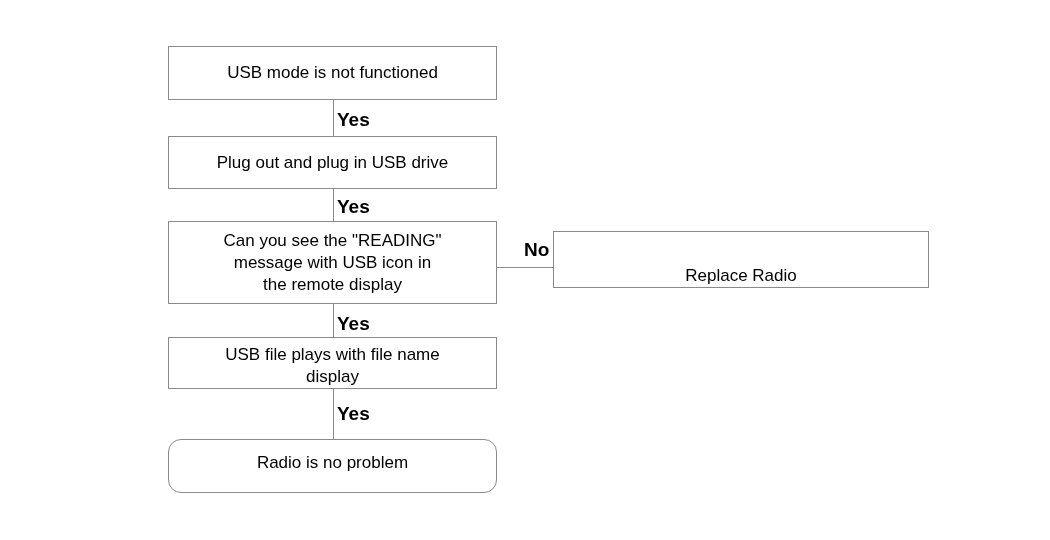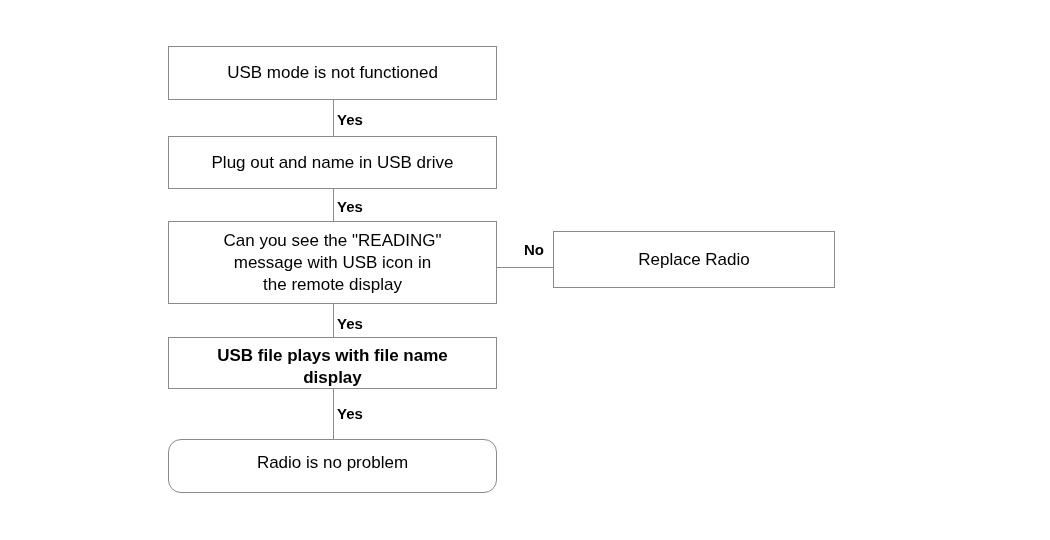--- a/index.html
+++ b/index.html
@@ -29,22 +29,21 @@
   }
   .node .node-text {
     display: block;
     width: 100%;
     white-space: pre-line;
   }
   .node.v-center {
     align-items: center;
   }
   .node.v-top {
-    align-items: center;
-    font-weight: bold;
+    align-items: flex-end;
   }
   .node.v-top .node-text {
     padding-top: 8px;
   }
   .node.v-upper {
     align-items: center;
   }
   .node.v-upper .node-text {
     position: relative;
     top: -3px;
@@ -54,56 +53,56 @@
     width: 1px;
     background: #8a8a8a;
   }
   .connector-h {
     position: absolute;
     height: 1px;
     background: #8a8a8a;
   }
   .edge-label {
     position: absolute;
-    font-size: 15px;
+    font-size: 19px;
     font-weight: bold;
     color: #000000;
     line-height: 17px;
     white-space: nowrap;
   }
 </style>
 </head>
 <body>
 
 <div id="canvas">
 
   <div class="node v-center" style="left:168px; top:46px; width:329px; height:54px;">
     <span class="node-text">USB mode is not functioned</span>
   </div>
 
   <div class="connector-v" style="left:333px; top:100px; height:36px;"></div>
   <div class="edge-label" style="left:337px; top:111px;">Yes</div>
 
   <div class="node v-center" style="left:168px; top:136px; width:329px; height:53px;">
-    <span class="node-text">Plug out and name in USB drive</span>
+    <span class="node-text">Plug out and plug in USB drive</span>
   </div>
 
   <div class="connector-v" style="left:333px; top:189px; height:32px;"></div>
   <div class="edge-label" style="left:337px; top:198px;">Yes</div>
 
   <div class="node v-center" style="left:168px; top:221px; width:329px; height:83px;">
     <span class="node-text">Can you see the "READING"
 message with USB icon in
 the remote display</span>
   </div>
 
   <div class="connector-h" style="left:497px; top:267px; width:57px;"></div>
   <div class="edge-label" style="left:524px; top:241px;">No</div>
 
-  <div class="node v-center" style="left:553px; top:231px; width:282px; height:57px;">
+  <div class="node v-center" style="left:553px; top:231px; width:376px; height:57px;align-items:flex-end;">
     <span class="node-text">Replace Radio</span>
   </div>
 
   <div class="connector-v" style="left:333px; top:304px; height:33px;"></div>
   <div class="edge-label" style="left:337px; top:315px;">Yes</div>
 
   <div class="node v-top" style="left:168px; top:337px; width:329px; height:52px;">
     <span class="node-text">USB file plays with file name
 display</span>
   </div>

